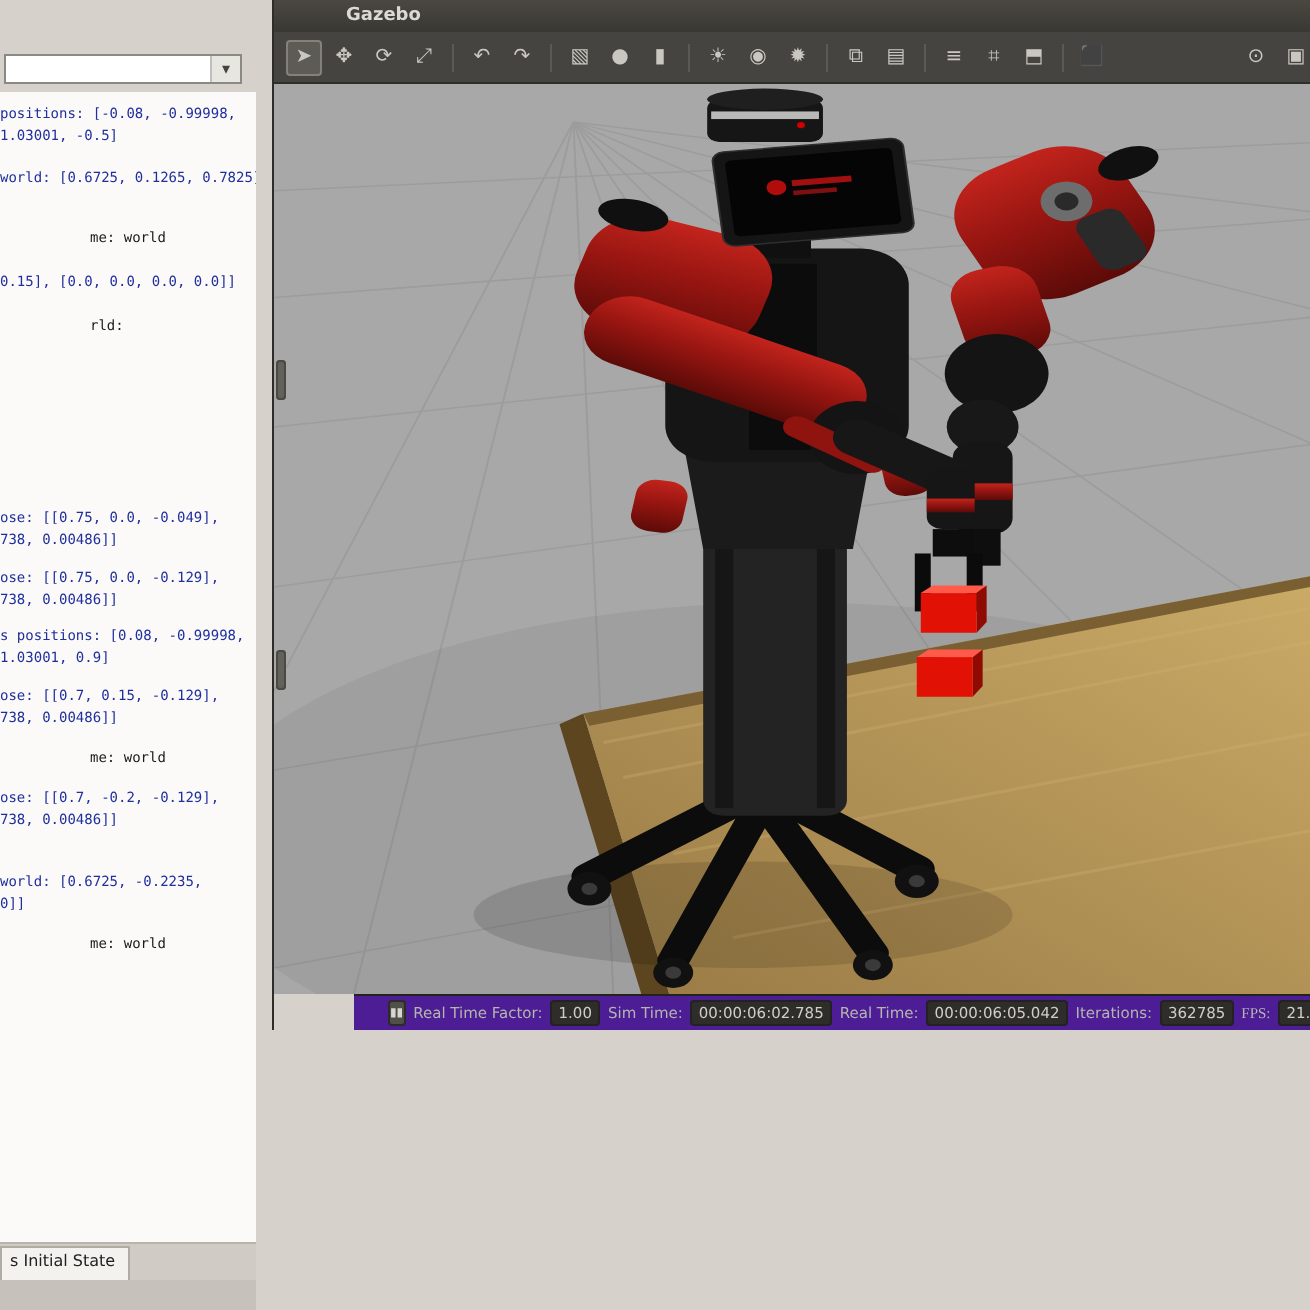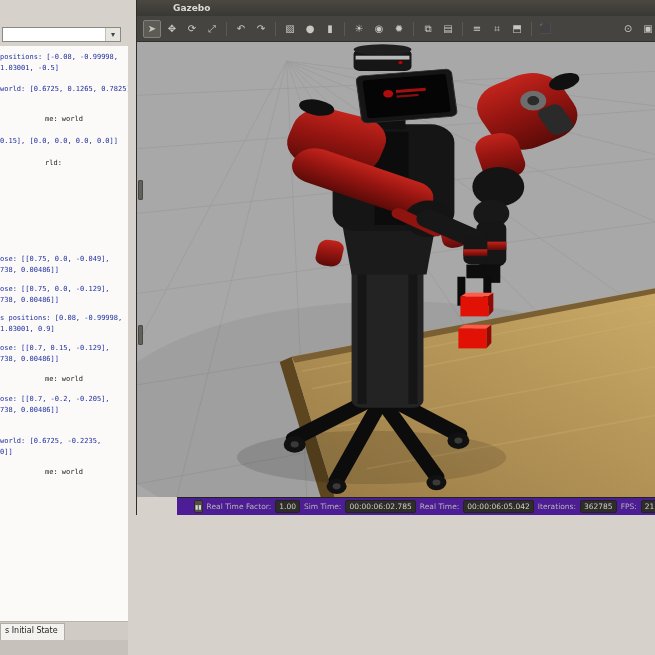--- a/index.html
+++ b/index.html
@@ -39,21 +39,21 @@
   .viewport{flex:1 1 auto;position:relative;background:var(--viewport_bg,#a8a8a8);overflow:hidden;}
   .viewport svg{position:absolute;left:0;top:0;width:100%;height:100%;}
   .grip{position:absolute;left:1px;width:5px;height:20px;background:#62615c;border-radius:2px;
     box-shadow:inset 0 0 0 1px #4a4944;}
   .grip1{top:138px;} .grip2{top:283px;}
   .statusbar{height:17px;background:#4c1d95;border-top:1px solid #23221f;display:flex;align-items:center;
     font-size:7.5px;color:#b6b4ae;gap:4px;padding:0 17px;white-space:nowrap;flex:0 0 auto;margin-left:40px;}
   .sb-val{background:#2e2d29;border:1px solid #222;color:#cfcdc6;padding:1px 3px;border-radius:2px;font-size:7.5px;}
   .pause-btn{width:16px;height:13px;background:#504f49;border:1px solid #2c2b27;color:#d8d6cf;font-size:6px;
     line-height:10px;text-align:center;border-radius:2px;padding:0;}
-  .fps-group{margin-left:auto;}
+  .fps-group{margin-left:auto;font-family:Liberation Serif, serif;}
 </style>
 </head>
 <body>
 
 <div class="screen">
 
   <div class="host-panel">
     <div class="host-top">
       <div class="combo">
         <span class="combo-value"></span>
@@ -69,21 +69,21 @@
       <div class="host-line key" style="top:113px">rld:</div>
       <div class="host-line" style="top:209px">ose: [[0.75, 0.0, -0.049],</div>
       <div class="host-line" style="top:220px">738, 0.00486]]</div>
       <div class="host-line" style="top:239px">ose: [[0.75, 0.0, -0.129],</div>
       <div class="host-line" style="top:250px">738, 0.00486]]</div>
       <div class="host-line" style="top:268px">s positions: [0.08, -0.99998,</div>
       <div class="host-line" style="top:279px">1.03001, 0.9]</div>
       <div class="host-line" style="top:298px">ose: [[0.7, 0.15, -0.129],</div>
       <div class="host-line" style="top:309px">738, 0.00486]]</div>
       <div class="host-line key" style="top:329px">me: world</div>
-      <div class="host-line" style="top:349px">ose: [[0.7, -0.2, -0.205],</div>
+      <div class="host-line" style="top:349px">ose: [[0.7, -0.2, -0.129],</div>
       <div class="host-line" style="top:360px">738, 0.00486]]</div>
       <div class="host-line" style="top:391px">world: [0.6725, -0.2235,</div>
       <div class="host-line" style="top:402px">0]]</div>
       <div class="host-line key" style="top:422px">me: world</div>
     </div>
     <div class="host-tabbar">
       <div class="host-tab">s Initial State</div>
     </div>
     <div class="host-scroll"></div>
   </div>

